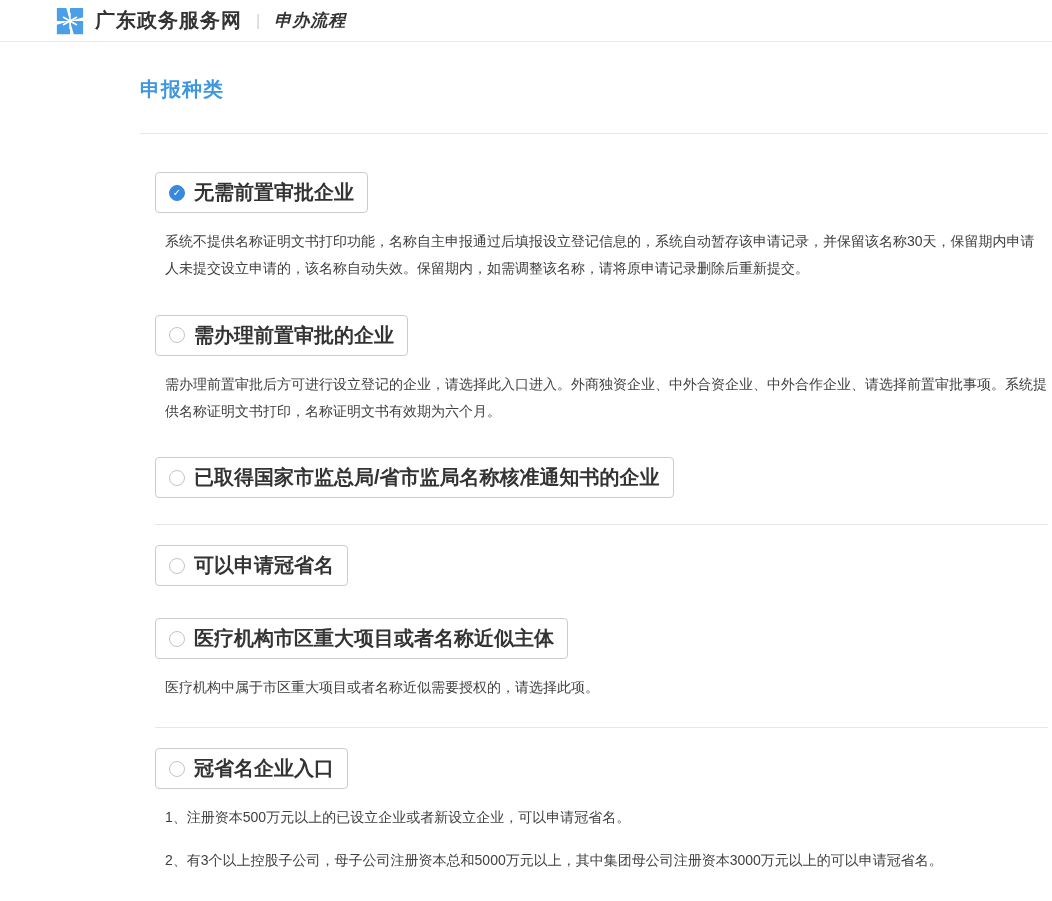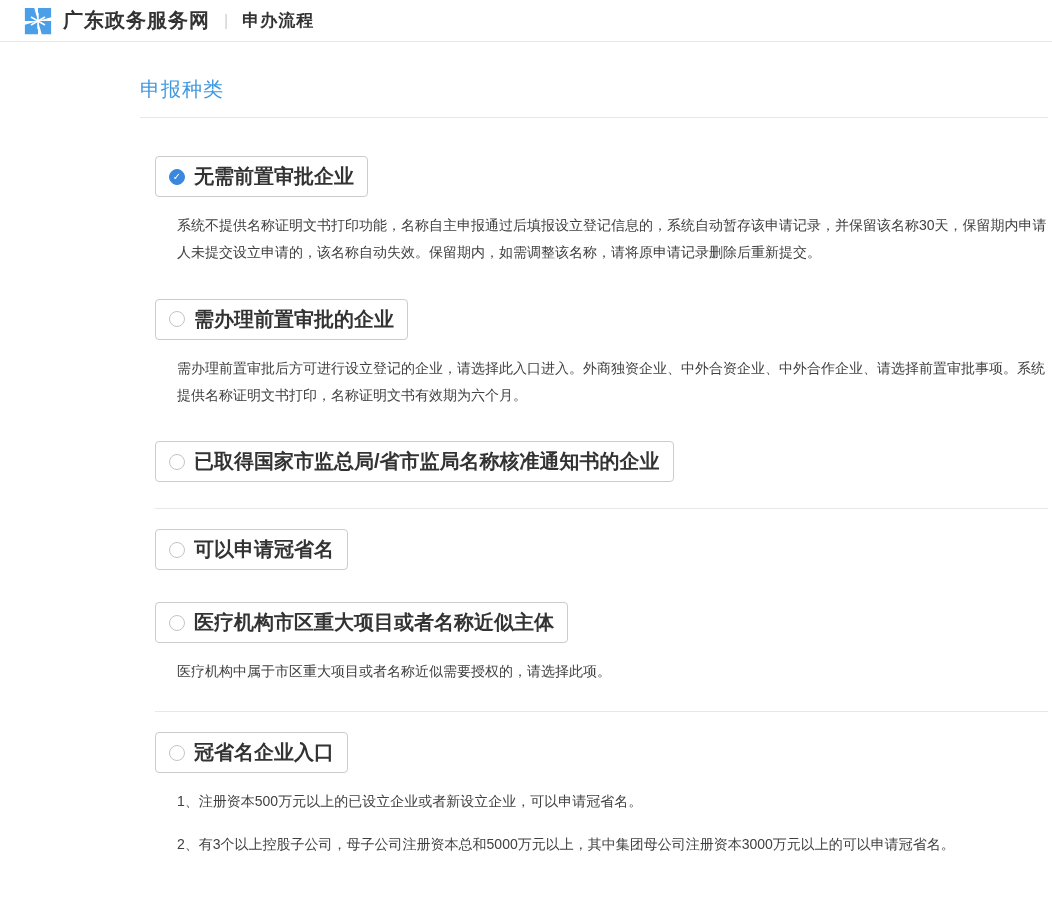--- a/index.html
+++ b/index.html
@@ -10,54 +10,55 @@
     background: #ffffff;
     font-family: "Liberation Sans", "DejaVu Sans", sans-serif;
     color: #333;
   }
 
   
   .site-header {
     height: 42px;
     display: flex;
     align-items: center;
-    padding-left: 23px;
+    padding-left: 55px;
     border-bottom: 1px solid #e8e8e8;
     background: #fff;
   }
   .logo { display: inline-flex; margin-right: 10px; }
   .site-title {
     font-size: 20px;
     font-weight: bold;
     color: #333;
     letter-spacing: 1px;
   }
   .header-sep {
     color: #d0d0d0;
     margin: 0 14px;
     font-size: 16px;
   }
   .header-page-name {
     font-size: 17px;
     font-weight: bold;
     color: #333;
     letter-spacing: 1px;
+    font-style: italic;
   }
 
   
   .content {
     margin-left: 140px;
     width: 908px;
   }
   .section-title {
     font-size: 20px;
-    font-weight: normal;
+    font-weight: bold;
     color: #3e97df;
     margin: 34px 0 0 0;
-    padding-bottom: 14px;
+    padding-bottom: 30px;
     border-bottom: 1px solid #e7e7e7;
     letter-spacing: 1px;
   }
 
   .options { margin-top: 38px; padding-left: 15px; }
   .option { margin-bottom: 32px; }
 
   .option-box {
     display: inline-flex;
     align-items: center;
@@ -91,21 +92,21 @@
     font-size: 20px;
     font-weight: bold;
     color: #333;
   }
 
   .descs { margin: 0; }
   .desc {
     font-size: 14px;
     color: #404040;
     line-height: 1.95;
-    margin: 15px 0 0 22px;
+    margin: 15px 0 0 10px;
   }
 
   .divider {
     border-top: 1px solid #e8e8e8;
     margin: -6px 0 20px 0;
   }
 </style>
 </head>
 <body>
 

